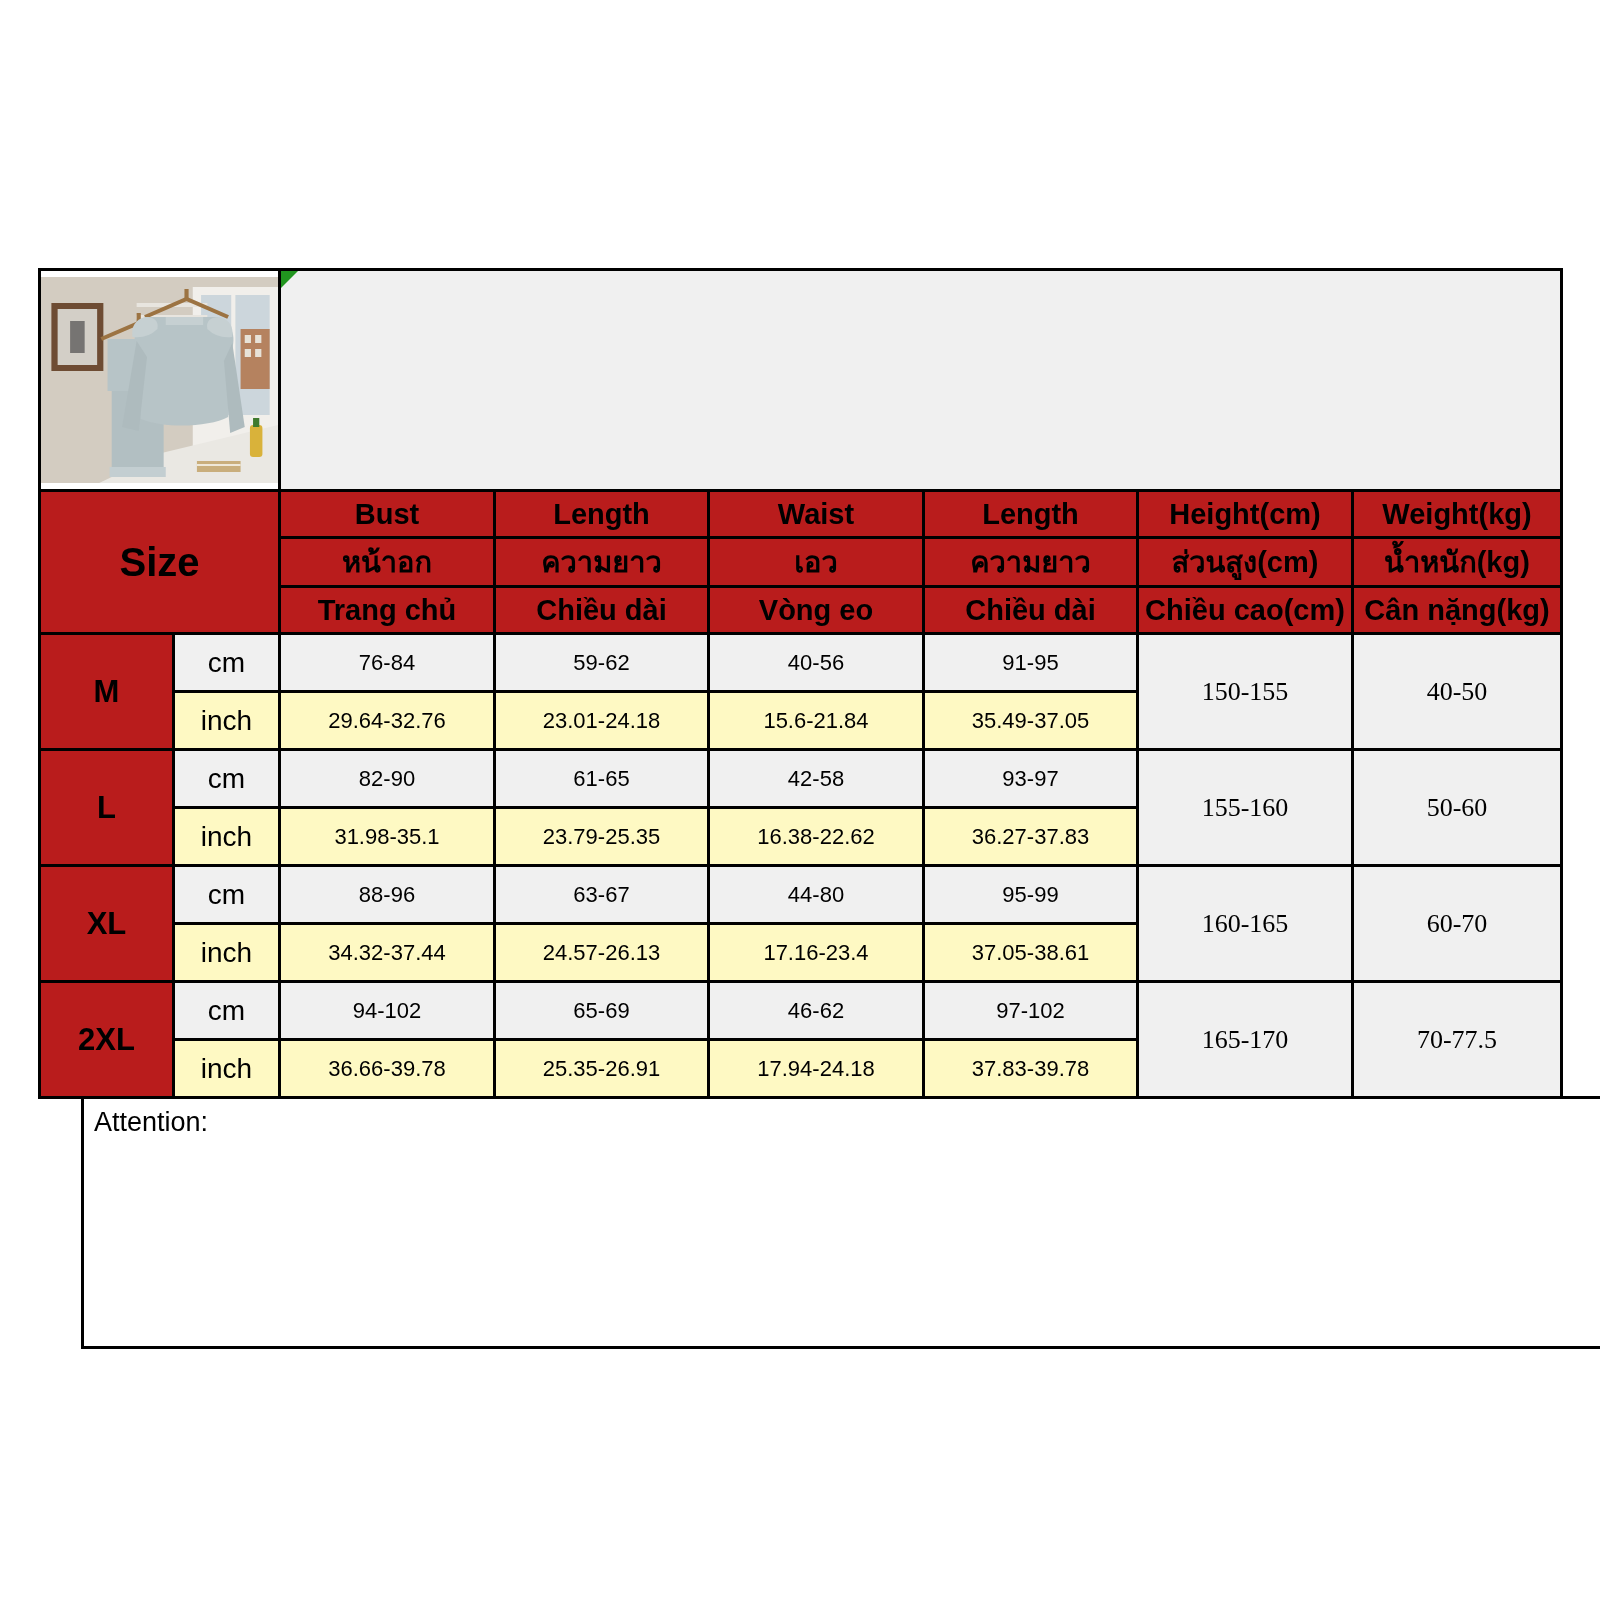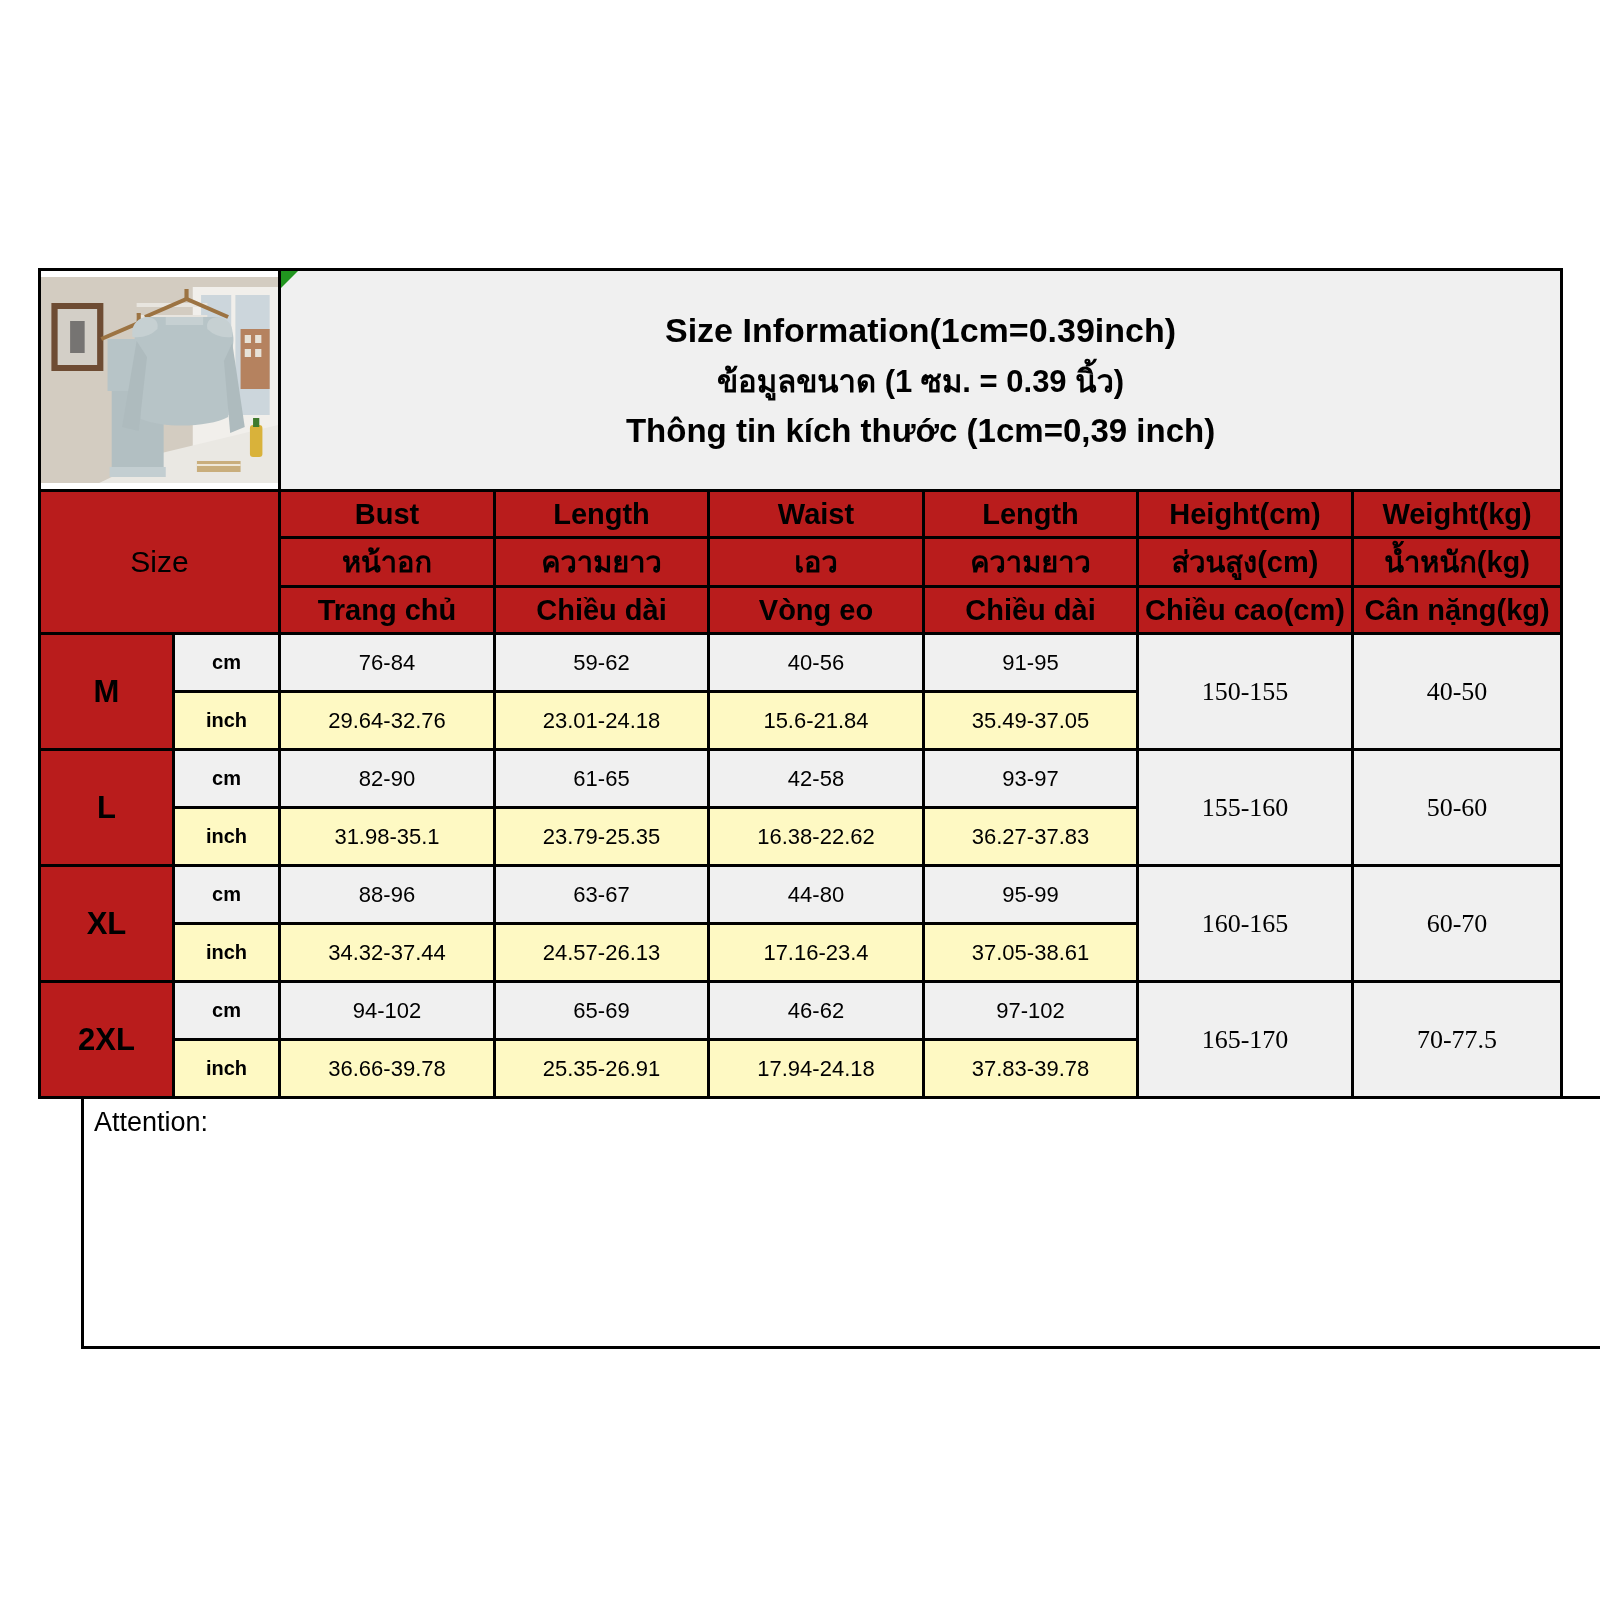--- a/index.html
+++ b/index.html
@@ -19,23 +19,23 @@
   td.title-cell{position:relative;background:#f0f0f0;}
   .flag{position:absolute;top:0;left:0;width:0;height:0;
         border-top:17px solid #21951f;border-right:17px solid transparent;}
   .title-wrap{display:flex;flex-direction:column;justify-content:center;align-items:center;
               height:100%;gap:6px;}
   .t-en{font-size:34px;font-weight:bold;}
   .t-th{font-size:31px;font-weight:bold;}
   .t-vi{font-size:33px;font-weight:bold;}
 
   td.hdr{font-weight:bold;font-size:29px;height:44px;}
-  td.size-hdr{font-weight:normal;font-size:30px;}
+  td.size-hdr{font-weight:bold;font-size:40px;}
   td.size-lbl{font-weight:bold;font-size:31px;}
-  td.unit{font-weight:bold;font-size:20px;height:55px;}
+  td.unit{font-weight:normal;font-size:28px;height:55px;}
   td.val{font-size:22px;}
   td.hw{font-size:26px;font-family:Liberation Serif, serif;}
 
   .attention{box-sizing:border-box;width:1522px;height:253px;margin-top:-3px;
              border:3px solid #000;background:#ffffff;padding:6px 10px;
              font-size:27px;line-height:34px;text-align:left;margin-left:43px;}
   .att-line{text-align:justify;text-align-last:left;}
   svg{display:block;}
 </style>
 </head>
@@ -104,25 +104,20 @@
             <rect x="120" y="40" width="36" height="8" fill="#c6d0d2"></rect>
 
             <rect x="201" y="148" width="12" height="32" rx="3" fill="#d9b23a"></rect>
             <rect x="204" y="141" width="6" height="9" fill="#3f7a2e"></rect>
             <rect x="150" y="184" width="42" height="11" fill="#c9ae7c"></rect>
             <line x1="150" y1="188" x2="192" y2="188" stroke="#efe8d8" stroke-width="2"></line>
           </svg>
         </td>
         <td class="title-cell" colspan="6">
           <div class="flag"></div>
-          <div class="title-wrap">
-            <div class="t-en">Size Information(1cm=0.39inch)</div>
-            <div class="t-th">ข้อมูลขนาด (1 ซม. = 0.39 นิ้ว)</div>
-            <div class="t-vi">Thông tin kích thước (1cm=0,39 inch)</div>
-          </div>
         </td>
       </tr>
 
       <tr>
         <td class="g size-hdr" colspan="2" rowspan="3">Size</td>
         <td class="g hdr">Bust</td>
         <td class="g hdr">Length</td>
         <td class="g hdr">Waist</td>
         <td class="g hdr">Length</td>
         <td class="g hdr">Height(cm)</td>

